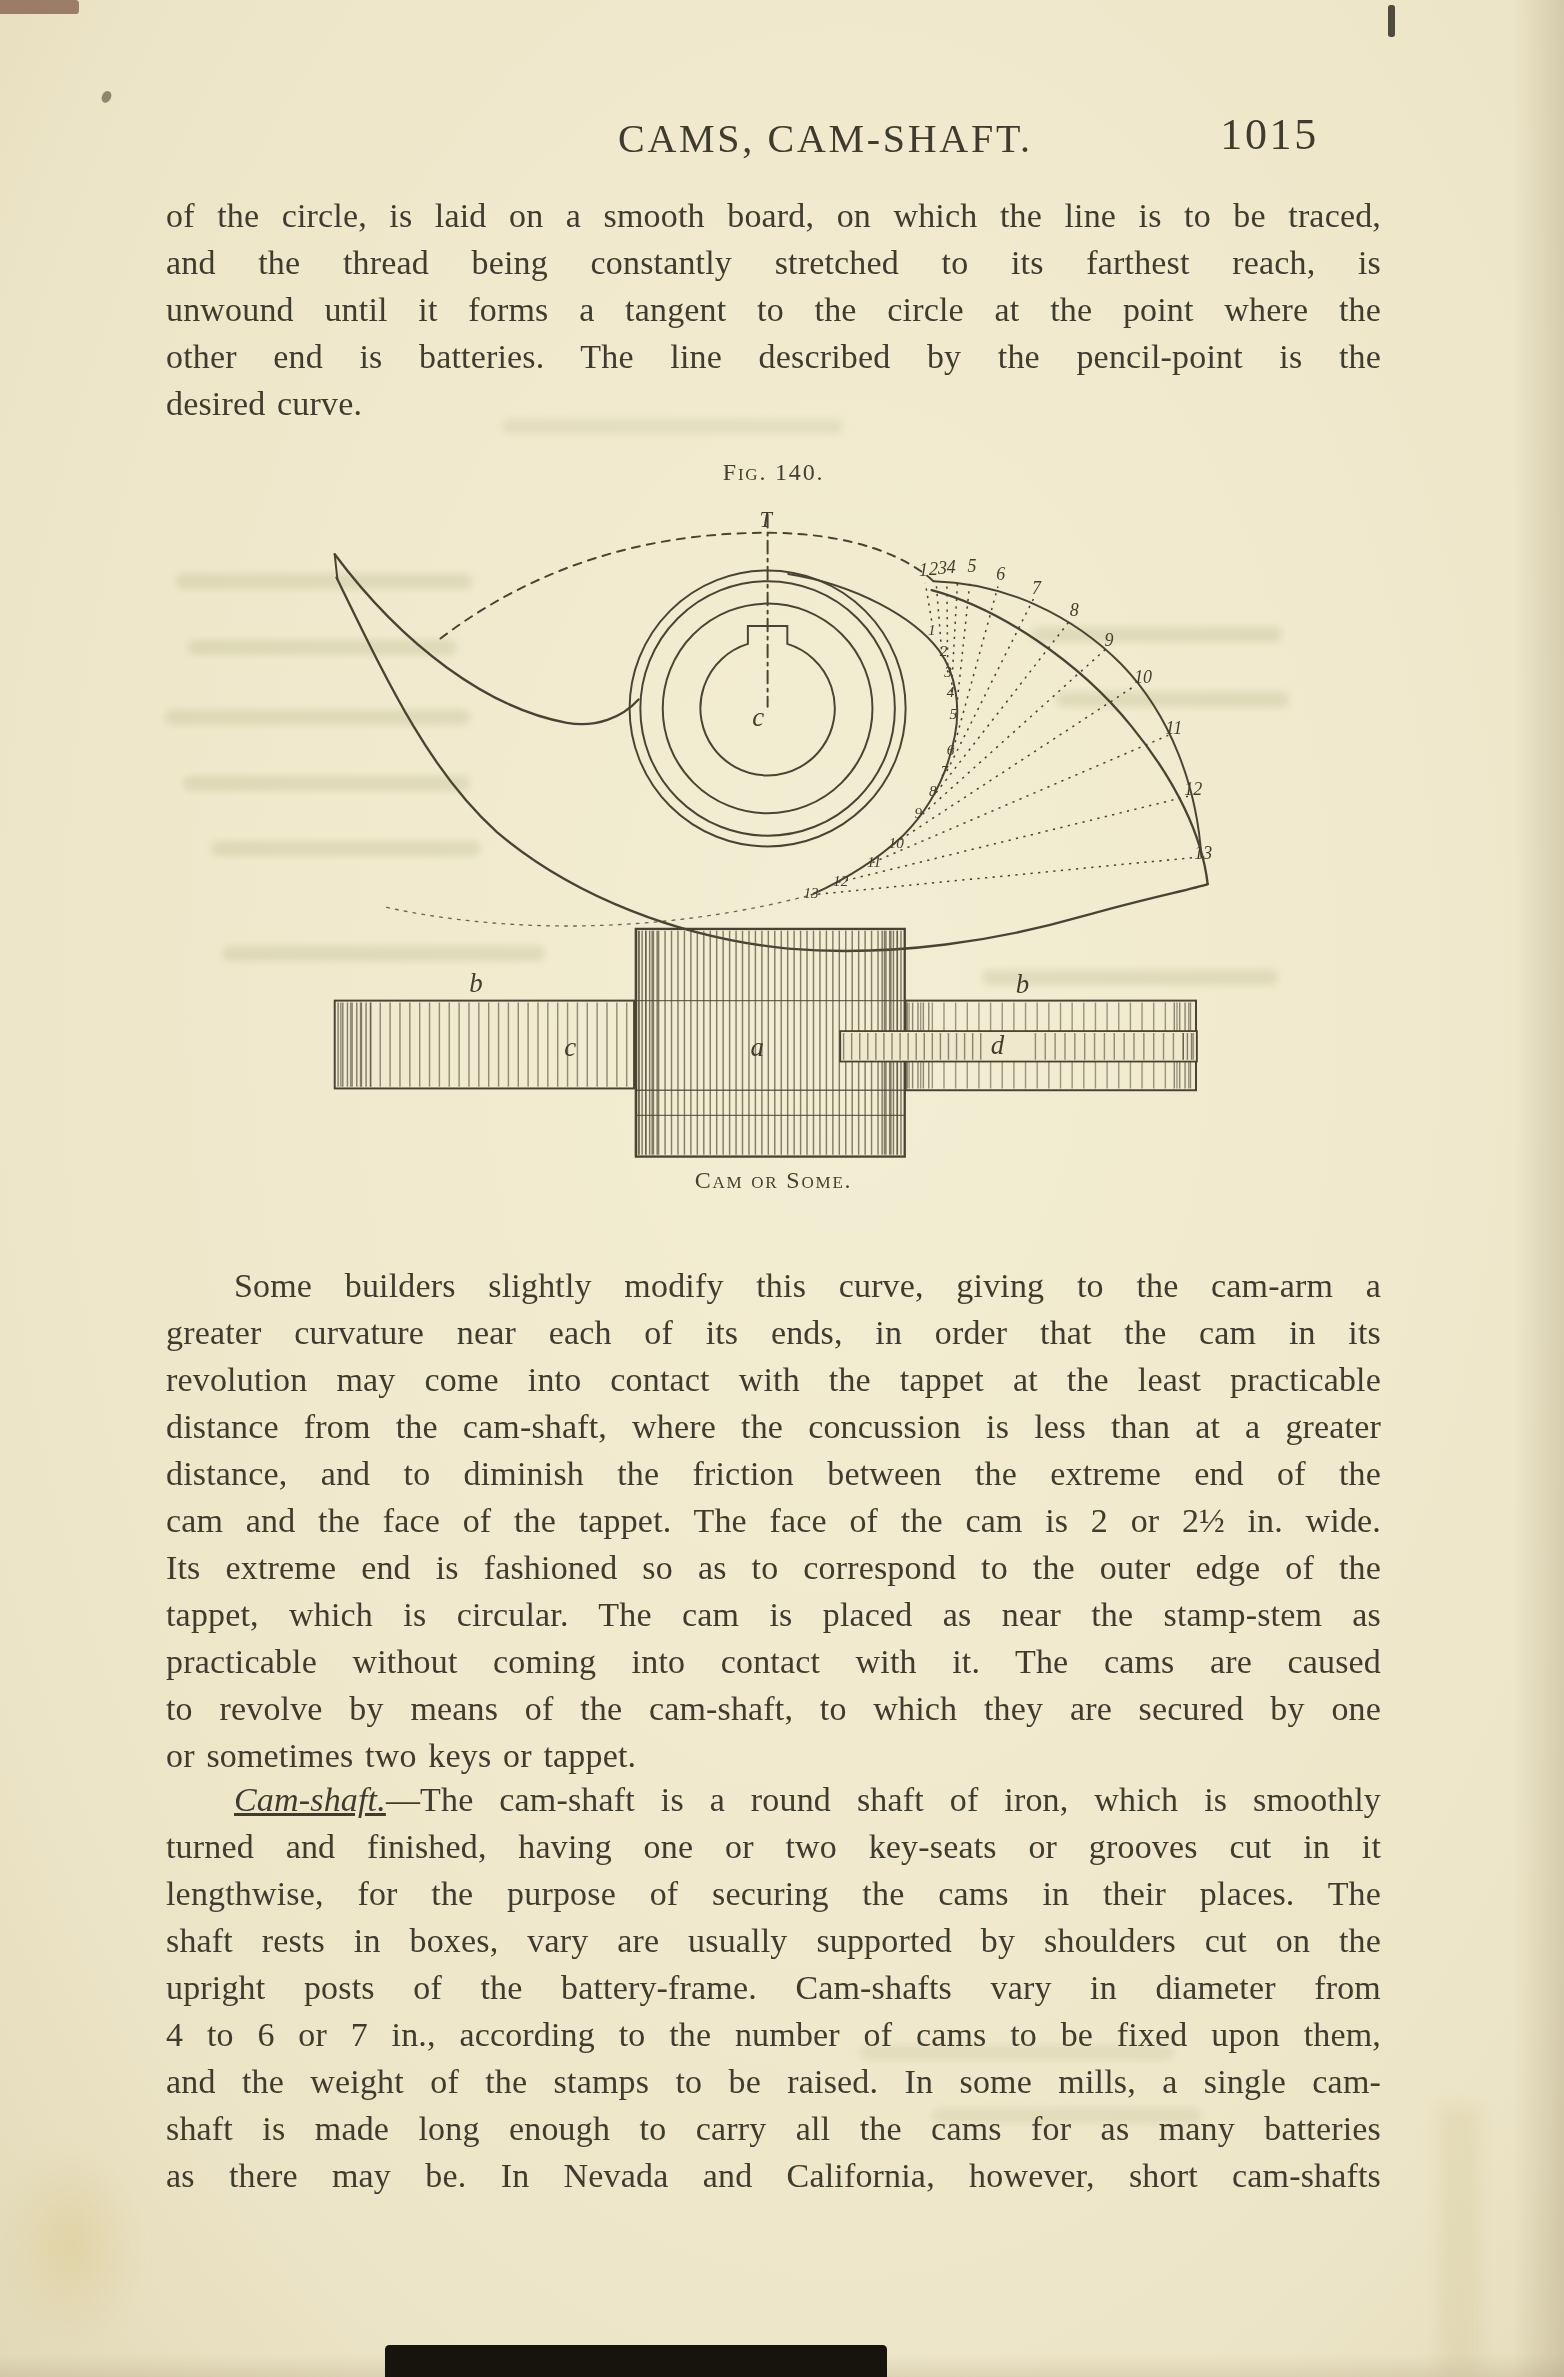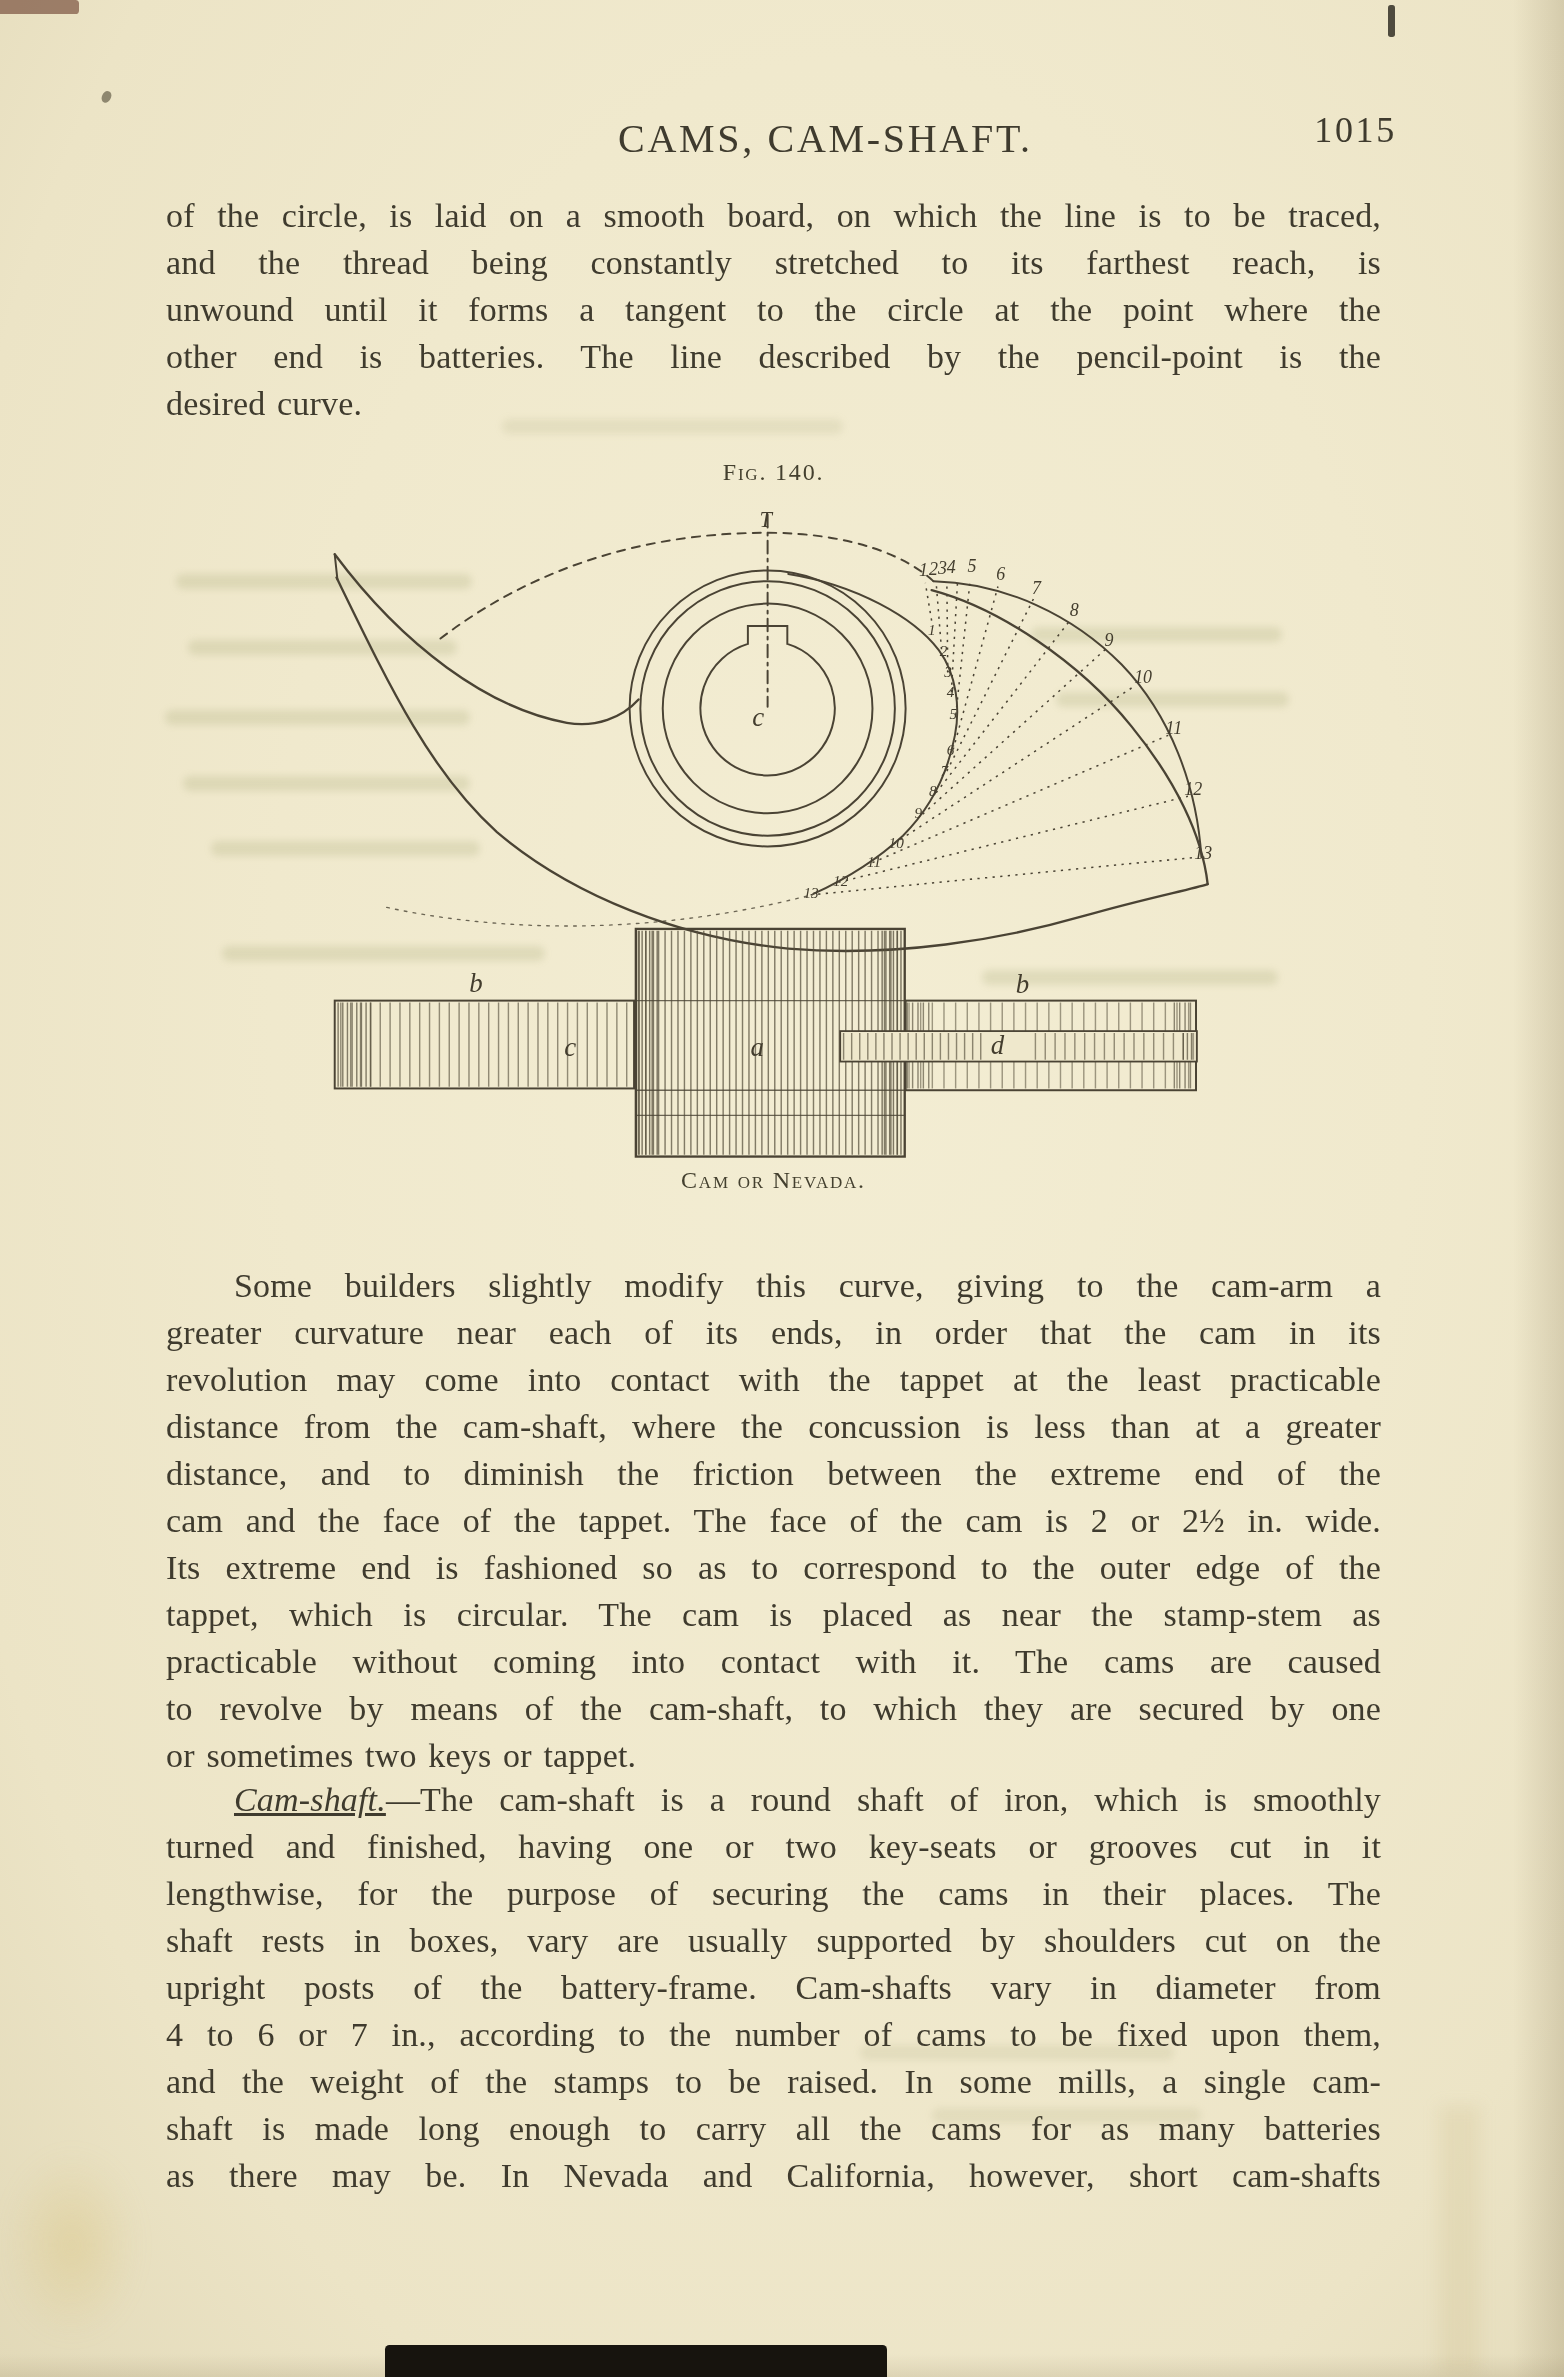--- a/index.html
+++ b/index.html
@@ -5,21 +5,21 @@
   html,body{margin:0;padding:0;background:#888;}
   .page{
     position:relative;width:1565px;height:2377px;overflow:hidden;
     background:
       radial-gradient(ellipse at 54% 42%, #f3edd3 0%, #f0e9cd 48%, #ece4c6 78%, #e2d9b8 100%);
     font-family:"Liberation Serif", serif;
     color:#3f3b2e;
   }
   
   .runhead-title{position:absolute;left:618px;top:115px;font-size:40px;letter-spacing:2.7px;white-space:nowrap;}
-  .pagenum{position:absolute;left:1254px;top:109px;width:143px;text-align:right;font-size:36px;letter-spacing:2.7px;}
+  .pagenum{position:absolute;left:1176px;top:109px;width:143px;text-align:right;font-size:44px;letter-spacing:2.7px;}
   
   .para{position:absolute;left:166px;width:1215px;}
   .p1{top:192px;}
   .p2{top:1262px;}
   .p3{top:1776px;}
   .line{
     height:47px;line-height:47px;font-size:34px;
     text-align:justify;text-align-last:justify;
     word-spacing:.09em;letter-spacing:.005em;white-space:nowrap;
   }
@@ -189,21 +189,21 @@
       <line class="hatch" x1="1320" y1="1167" x2="1334" y2="1167" stroke-width="30" stroke-dasharray="1.6 3" opacity=".7"></line>
 
       <text class="biglbl" x="524" y="1106">b</text>
       <text class="biglbl" x="630" y="1178">c</text>
       <text class="biglbl" x="838" y="1178">a</text>
       <text class="biglbl" x="1134" y="1108">b</text>
       <text class="biglbl" x="1106" y="1176">d</text>
     </g>
   </svg>
 
-  <div class="figcap bottom">Cam or Nevada.</div>
+  <div class="figcap bottom">Cam or Some.</div>
 
   <section class="para p2">
 
   <div class="line ind">Some builders slightly modify this curve, giving to the cam-arm a</div>
       <div class="line">greater curvature near each of its ends, in order that the cam in its</div>
       <div class="line">revolution may come into contact with the tappet at the least practicable</div>
       <div class="line">distance from the cam-shaft, where the concussion is less than at a greater</div>
       <div class="line">distance, and to diminish the friction between the extreme end of the</div>
       <div class="line">cam and the face of the tappet.  The face of the cam is 2 or 2½ in. wide.</div>
       <div class="line">Its extreme end is fashioned so as to correspond to the outer edge of the</div>

